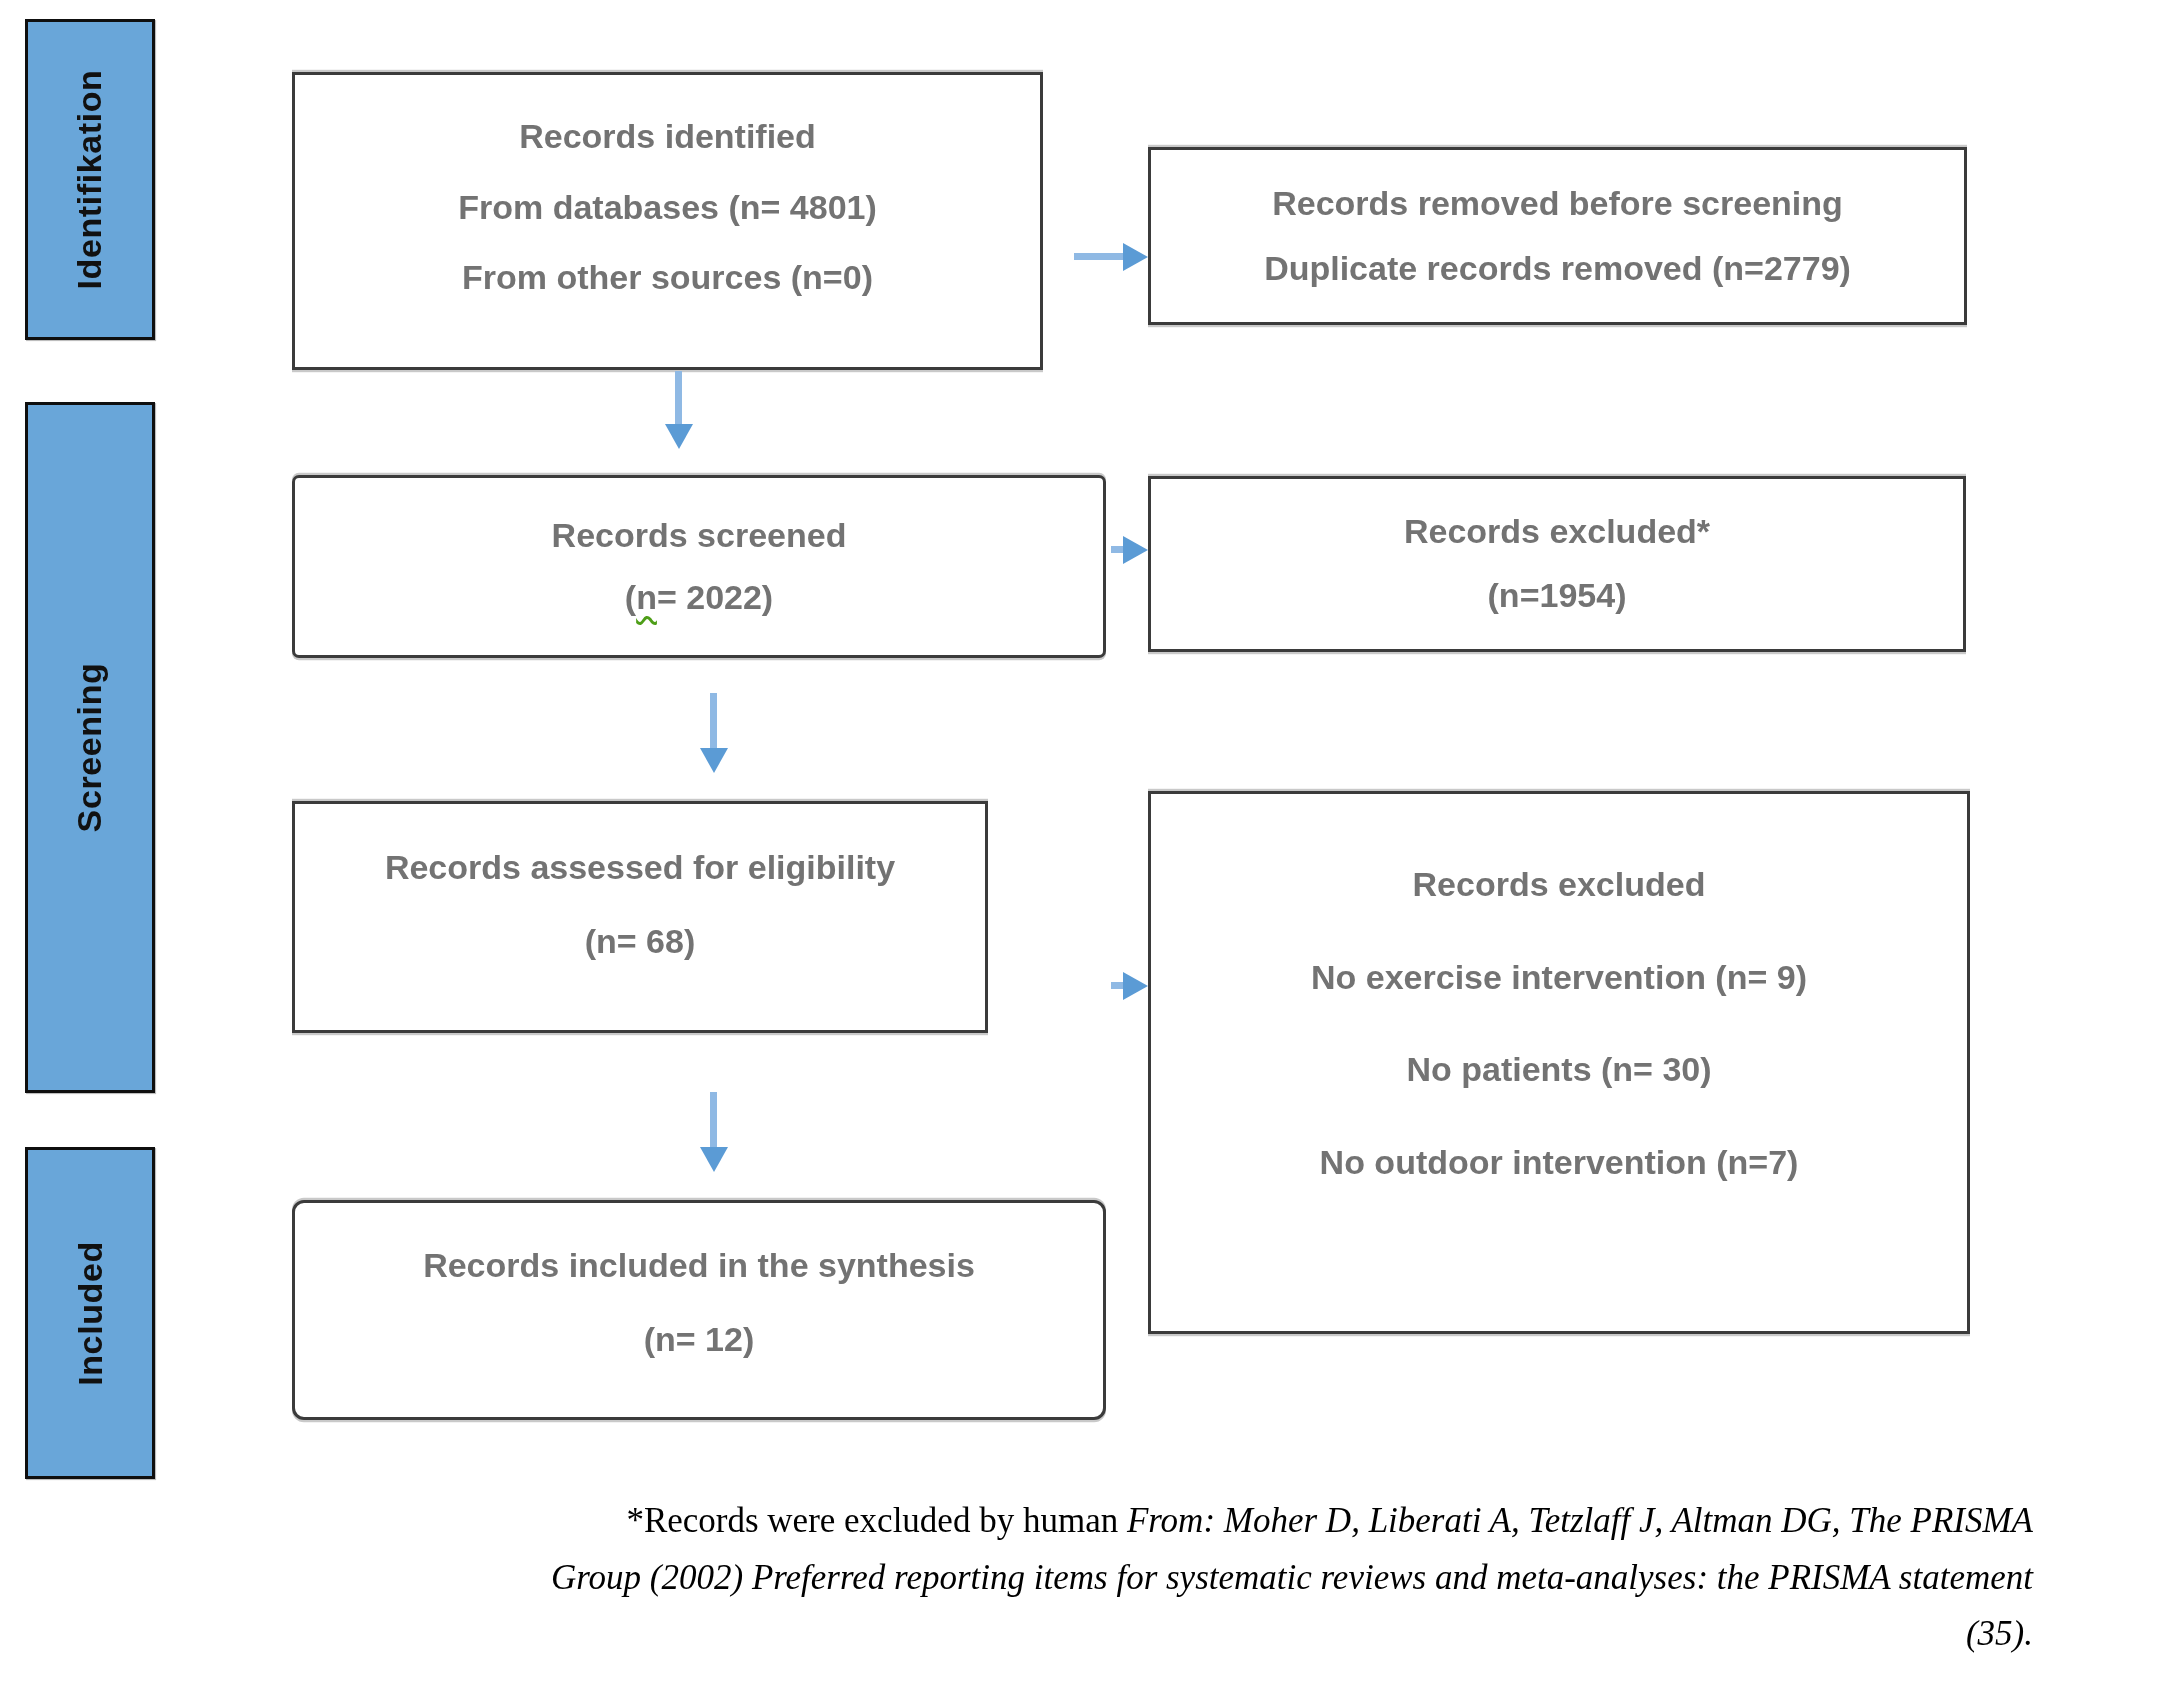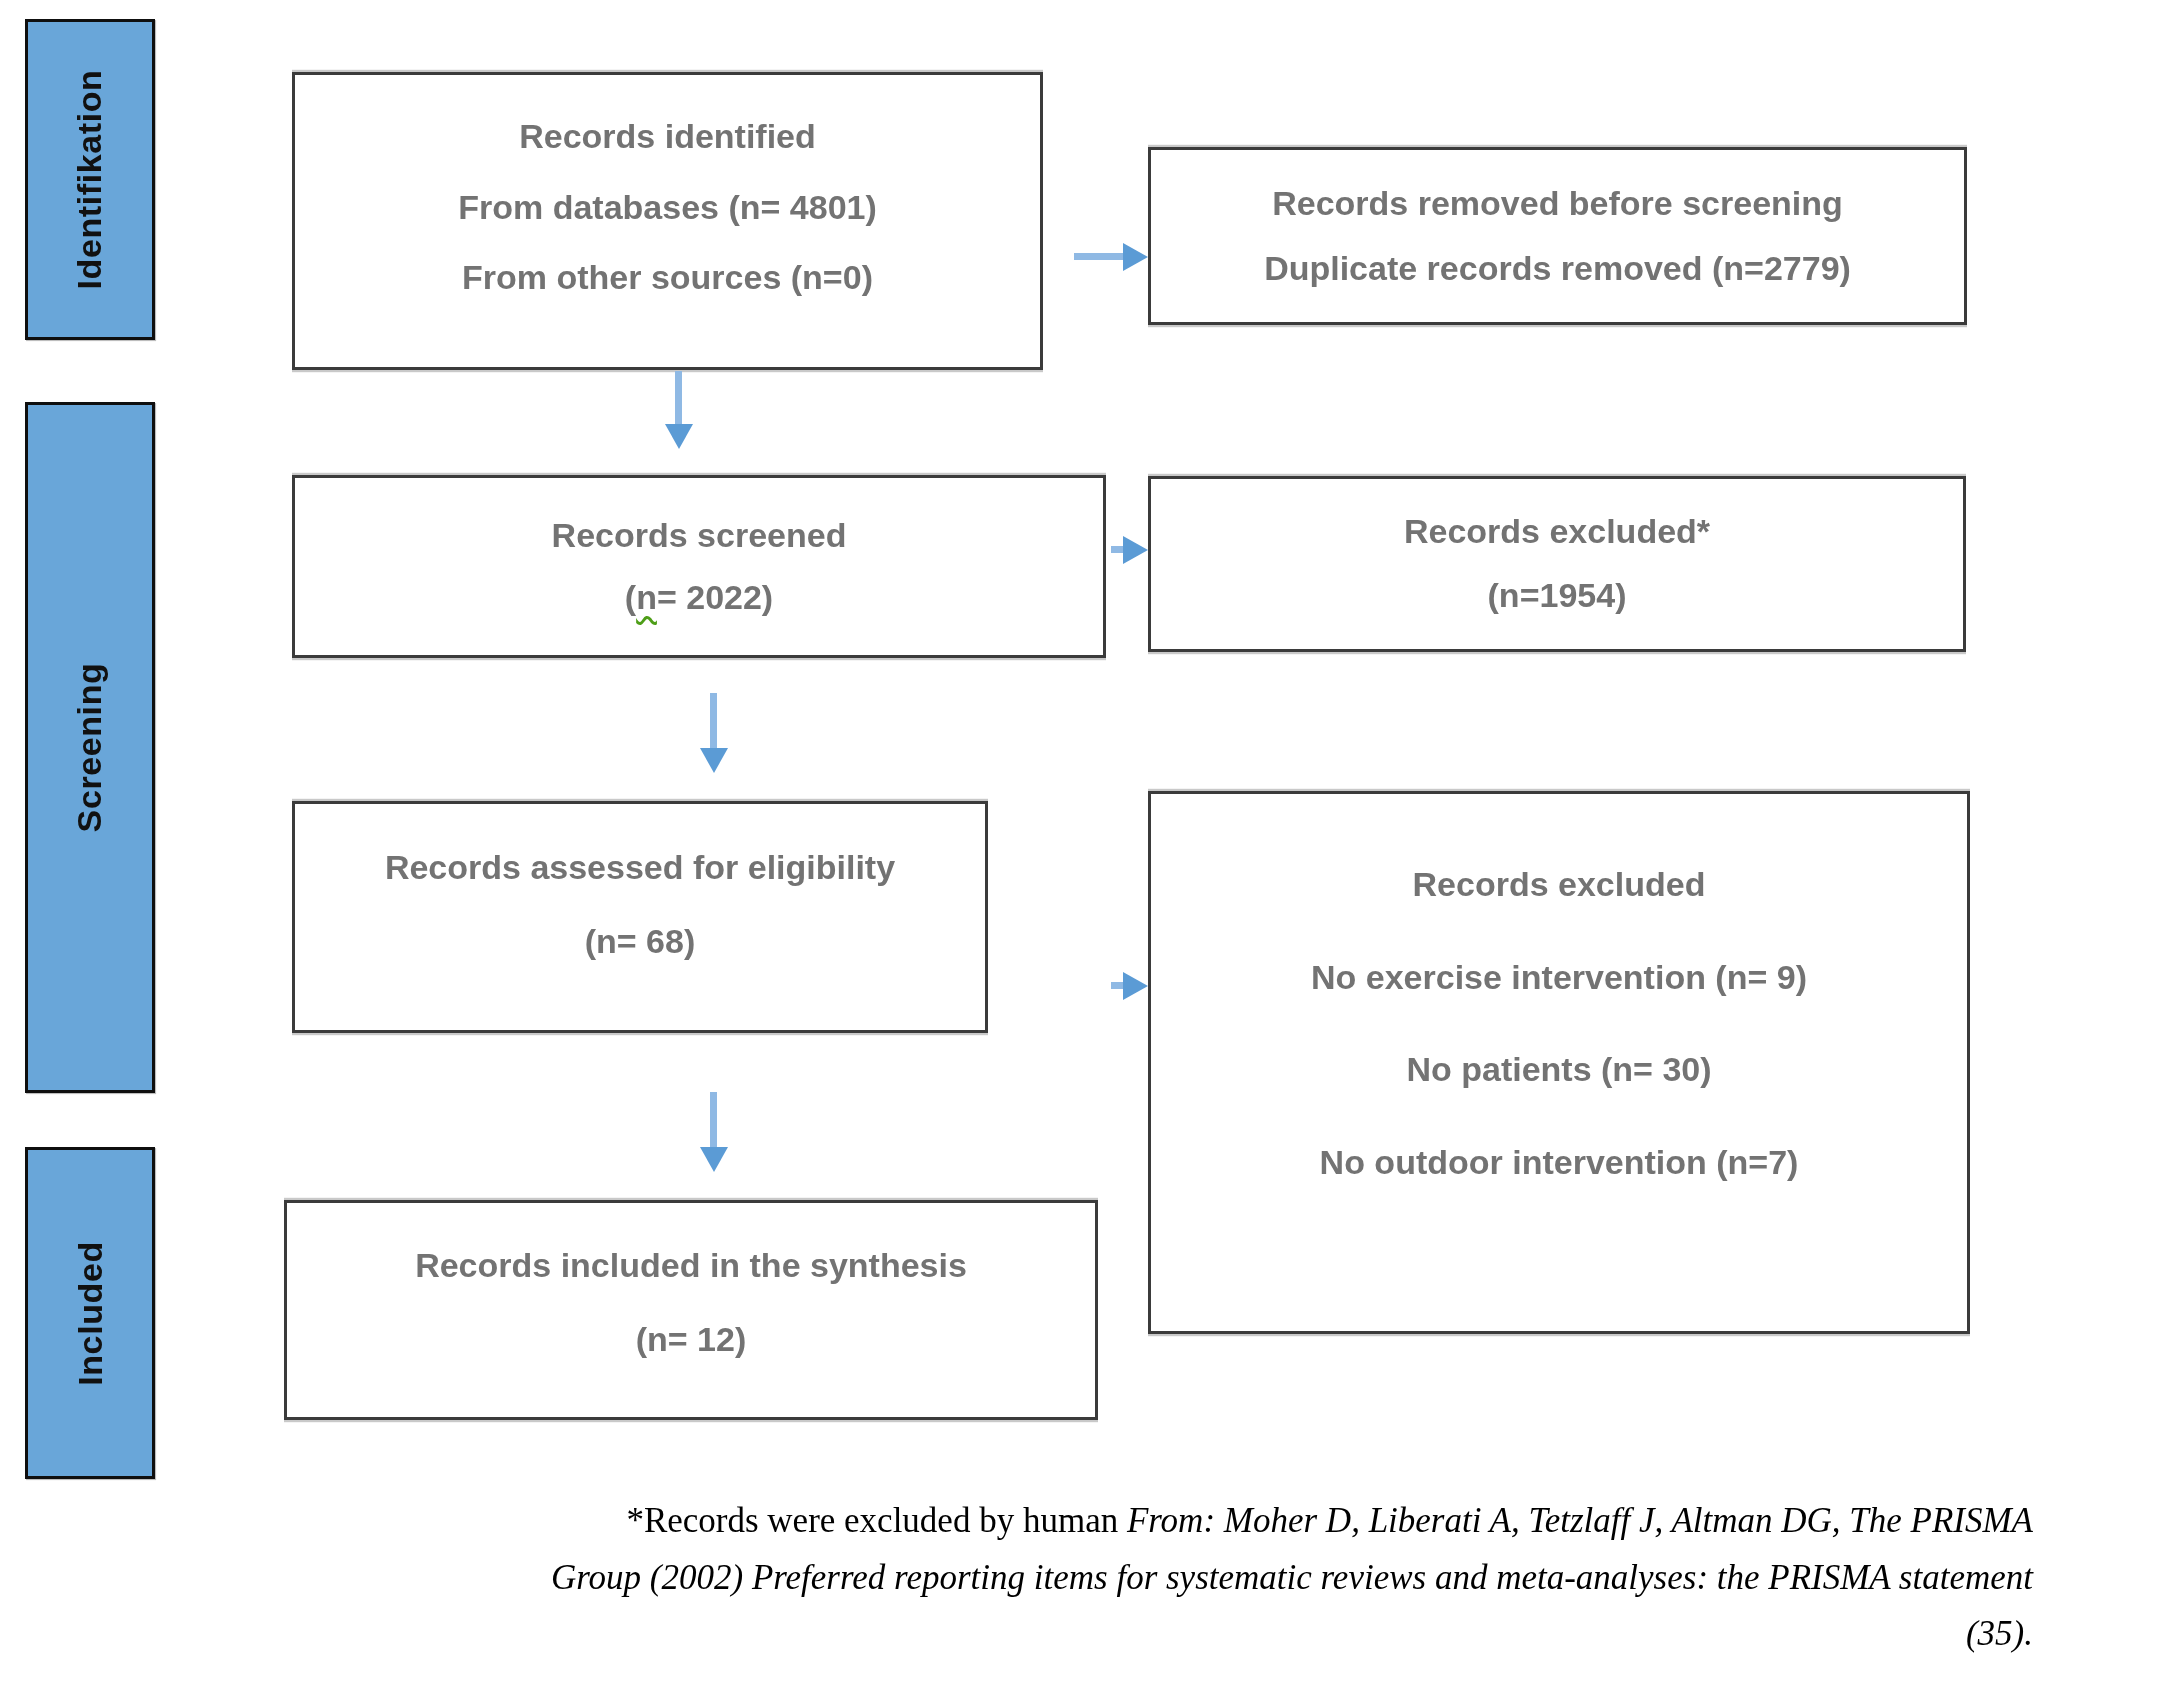--- a/index.html
+++ b/index.html
@@ -118,31 +118,31 @@
   <div class="stage" style="left:25px; top:1147px; width:130px; height:332px;">
     <span class="vtext">Included</span>
   </div>
 
   <div class="fbox" style="left:292px; top:72px; width:751px; height:298px; padding:11.2px 11.2px 39px 11.2px;">
     <div class="bline">Records identified</div>
     <div class="bline">From databases (n= 4801)</div>
     <div class="bline">From other sources (n=0)</div>
   </div>
 
-  <div class="fbox" style="left:292px; top:475px; width:814px; height:183px; padding:15px;">
+  <div class="fbox" style="left:292px; top:475px; width:814px; height:183px; padding:15px;border-radius:7px;">
     <div class="bline">Records screened</div>
     <div class="bline"><span>(</span><span class="squiggle">n</span><span>= 2022)</span></div>
   </div>
 
   <div class="fbox" style="left:292px; top:801px; width:696px; height:232px; padding:8.4px 8.4px 34px 8.4px;">
     <div class="bline">Records assessed for eligibility</div>
     <div class="bline">(n= 68)</div>
   </div>
 
-  <div class="fbox" style="left:284px; top:1200px; width:814px; height:220px; padding:8.4px 8.4px 22.4px 8.4px;">
+  <div class="fbox" style="left:292px; top:1200px; width:814px; height:220px; padding:8.4px 8.4px 22.4px 8.4px;border-radius:12px;">
     <div class="bline">Records included in the synthesis</div>
     <div class="bline">(n= 12)</div>
   </div>
 
   <div class="fbox" style="left:1148px; top:147px; width:819px; height:178px; padding:8.4px;">
     <div class="bline">Records removed before screening</div>
     <div class="bline">Duplicate records removed (n=2779)</div>
   </div>
 
   <div class="fbox" style="left:1148px; top:476px; width:818px; height:176px; padding:8.4px;">

